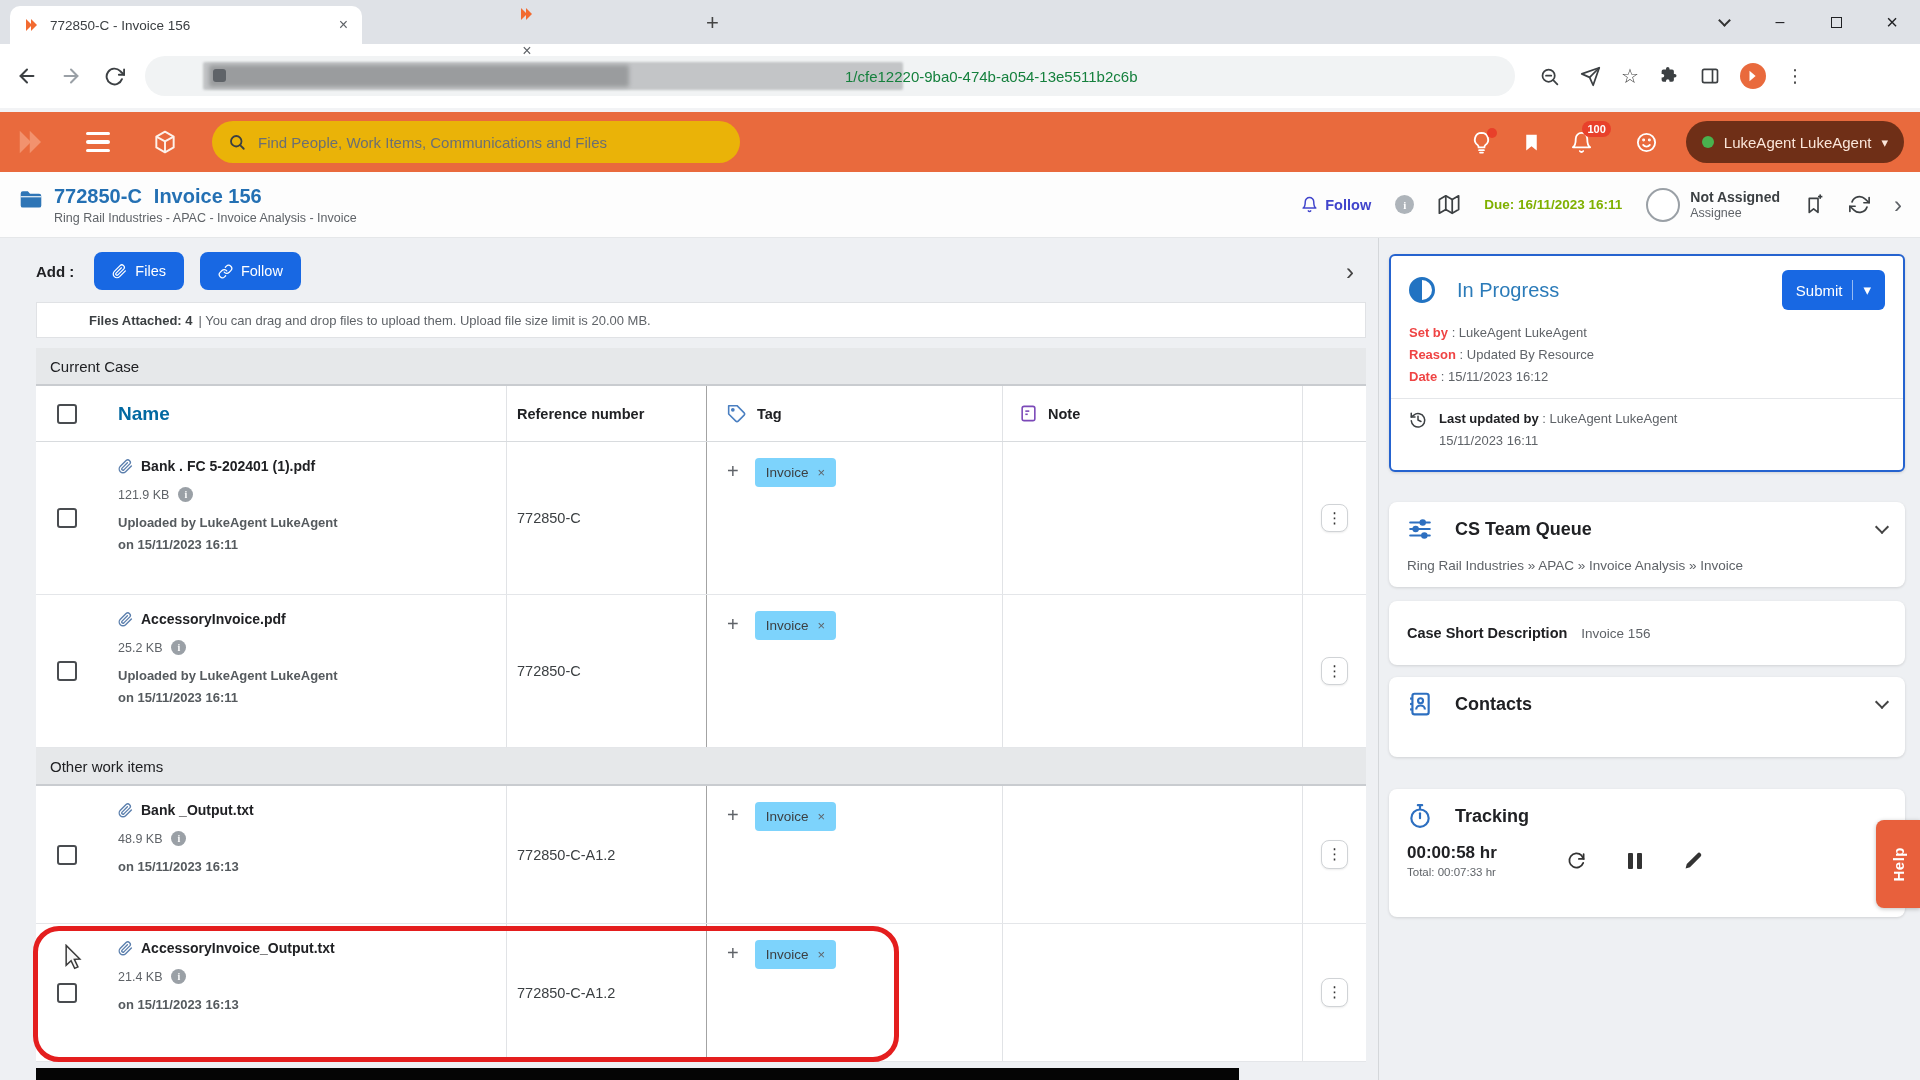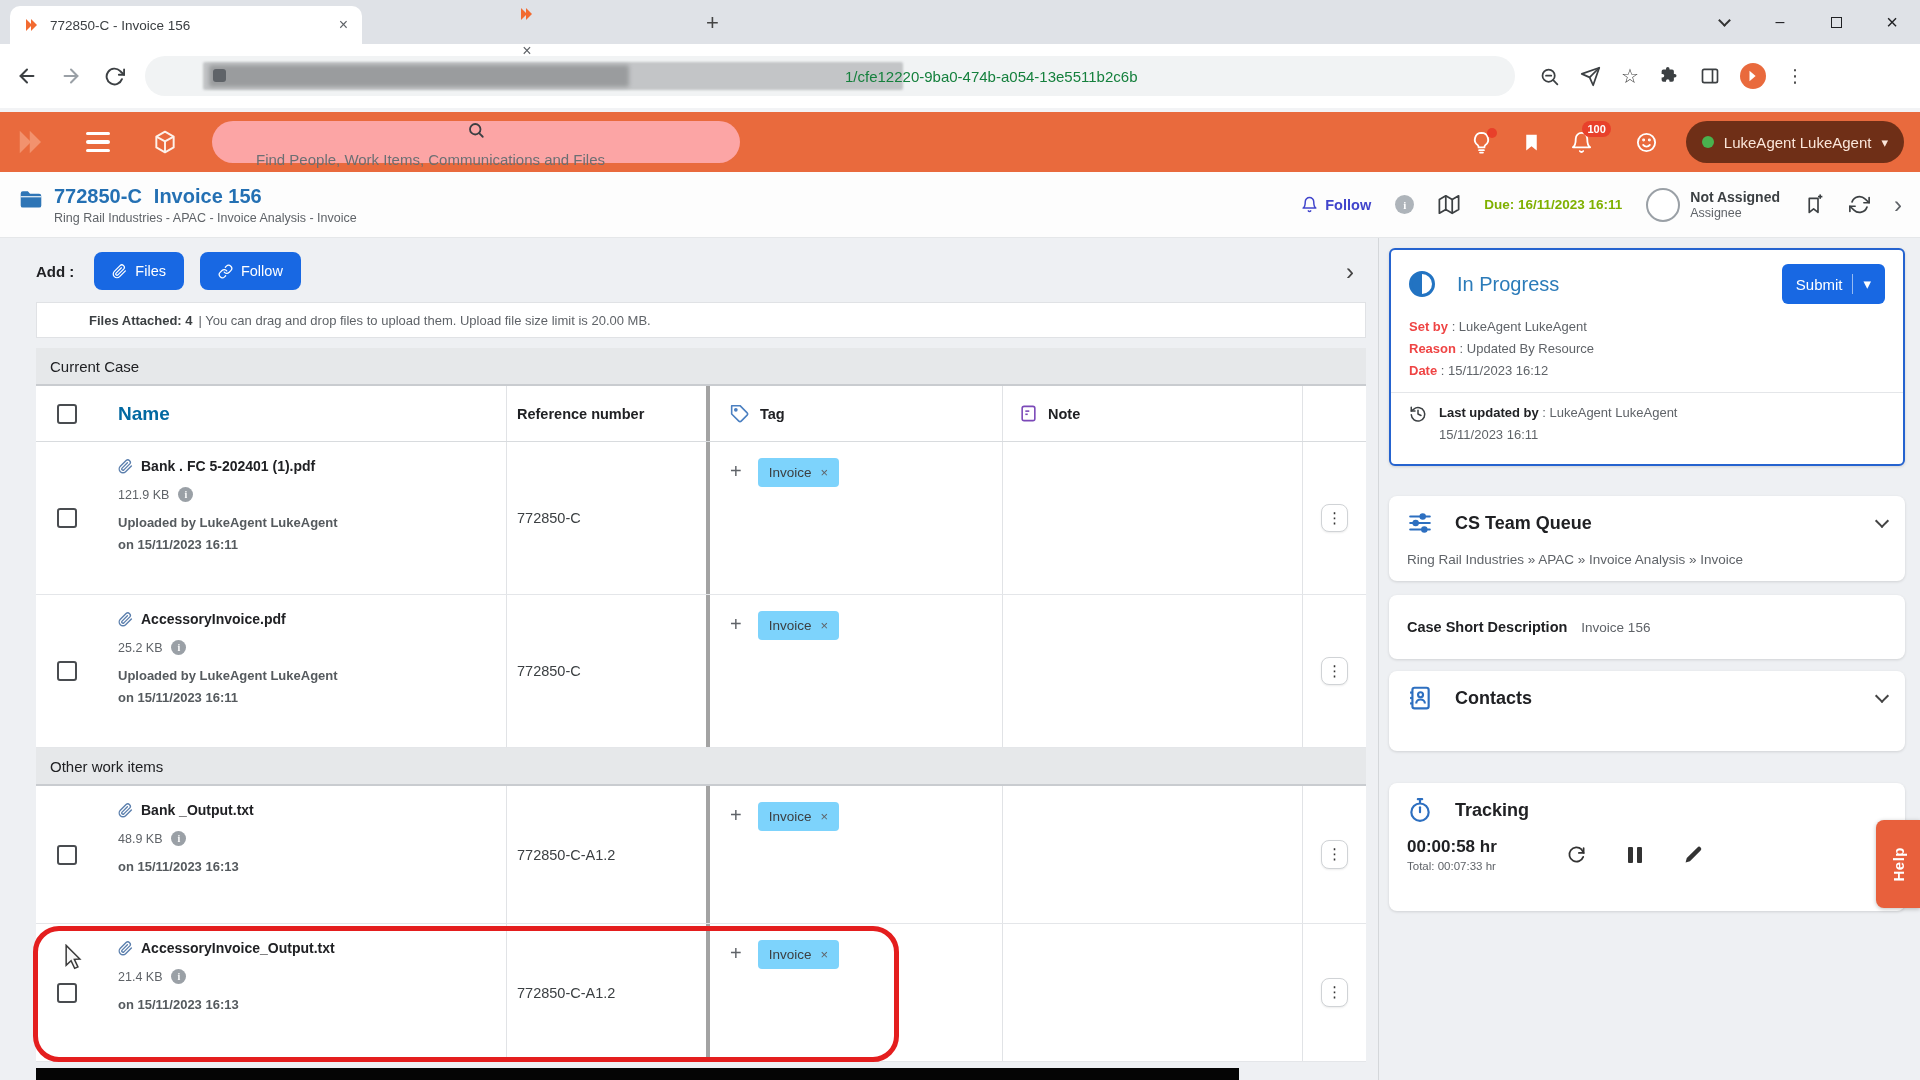--- a/index.html
+++ b/index.html
@@ -30,21 +30,21 @@
   .star-glyph { font-size:20px; color:#444; }
   .avatar-orange { width:26px; height:26px; border-radius:50%; background:#e96a3d; display:flex; align-items:center; justify-content:center; }
   .kebab-v { font-size:18px; color:#444; letter-spacing:0; }
 
   
   .appheader { height:60px; background:#e96a3d; display:flex; align-items:center; padding:0 16px; }
   .logo-app { margin-right:40px; }
   .burger { display:flex; flex-direction:column; gap:5px; margin-right:42px; }
   .burger div { width:24px; height:3.5px; background:#fff; border-radius:2px; }
   .cube-wrap { margin-right:34px; }
-  .searchpill { width:528px; height:42px; background:#fca5a5; border-radius:21px; display:flex; align-items:center; padding:0 16px; gap:12px;flex-direction:column; }
+  .searchpill { width:528px; height:42px; background:#eab308; border-radius:21px; display:flex; align-items:center; padding:0 16px; gap:12px; }
   .searchpill input { border:none; outline:none; background:transparent; font-size:15px; color:#5f6368; width:440px; font-family:"Liberation Sans",sans-serif; }
   .searchpill input::placeholder { color:#6b6f73; opacity:1; }
   .ah-right { margin-left:auto; display:flex; align-items:center; gap:28px; }
   .ah-ic { position:relative; }
   .dot-badge { position:absolute; top:-3px; right:-4px; width:10px; height:10px; border-radius:50%; background:#e8402a; }
   .count-badge { position:absolute; top:-10px; right:-18px; background:#e8402a; color:#fff; font-size:11px; font-weight:bold; border-radius:9px; padding:2px 5px; }
   .userpill { background:#6f2f17; border-radius:21px; height:42px; display:flex; align-items:center; gap:10px; padding:0 16px; color:#fbe6da; font-size:15px; }
   .green-dot { width:12px; height:12px; border-radius:50%; background:#49b24e; }
   .userpill .caret { font-size:13px; color:#fbe6da; }
 
@@ -74,41 +74,41 @@
   .filesbar b { color:#3c4043;padding-left:24px; }
   .secheader { margin-top:10px; width:1330px; height:38px; background:#e6e8ea; border-bottom:2px solid #c9ccd0; display:flex; align-items:center; padding:0 14px; font-size:15px; color:#202124; }
   .table { width:1330px; background:#fff; }
   .thead { display:flex; height:56px; border-bottom:1px solid #d8dbde; }
   .trw { display:flex; border-bottom:1px solid #e4e6e9; background:#fff; }
   .row-tall { height:153px; }
   .row-short { height:138px; }
   .c1 { width:62px; display:flex; align-items:center; justify-content:center; }
   .c2 { width:408px; padding:16px 0 0 20px; }
   .c3 { width:200px; border-left:1px solid #e1e3e6; display:flex; align-items:center; padding-left:10px; font-size:14.5px; color:#3c4043; }
-  .c4 { width:296px; border-left:4px solid #a3a3a3; display:flex; align-items:flex-start; gap:16px; padding:16px 0 0 20px; }
+  .c4 { width:296px; border-left:1px solid #a3a3a3; display:flex; align-items:flex-start; gap:16px; padding:16px 0 0 20px; }
   .c5 { width:300px; border-left:1px solid #e1e3e6; display:flex; align-items:center; padding-left:16px; gap:10px; }
   .c6 { width:64px; border-left:1px solid #e1e3e6; display:flex; align-items:center; justify-content:center; }
   .thead .c2 { padding:0 0 0 20px; display:flex; align-items:center; font-weight:bold; font-size:19px; color:#0369a1; }
   .thead .c3 { font-weight:bold; color:#202124; font-size:14.5px; }
   .thead .c4 { align-items:center; padding-top:0; font-weight:bold; font-size:14.5px; color:#202124; gap:10px; }
   .thead .c5 { font-weight:bold; font-size:14.5px; color:#202124; }
   .checkbox { width:20px; height:20px; border:2px solid #494c50; border-radius:3px; background:#fff; }
   .fname { display:flex; align-items:center; gap:8px; font-size:14px; font-weight:bold; color:#202124; }
   .fsize { display:flex; align-items:center; gap:9px; font-size:12.5px; color:#5f6368; margin-top:13px; }
   .mini-info { width:15px; height:15px; border-radius:50%; background:#9aa0a6; color:#fff; font-size:10px; font-weight:bold; display:flex; align-items:center; justify-content:center; font-family:"Liberation Serif",serif; }
   .fmeta { font-size:13px; font-weight:600; color:#555a5e; margin-top:13px; }
   .fmeta:empty { display:none; }
   .fmeta + .fmeta { margin-top:7px; }
   .tag-plus { font-size:20px; color:#5f6368; margin-top:2px; }
   .tag-chip { background:#7dd3fc; border-radius:4px; padding:7px 11px; font-size:13.5px; color:#3c4043; display:flex; align-items:center; gap:9px; }
   .tag-x { color:#5f6368; font-size:13px; }
   .kebab-btn { border:1px solid #d0d3d6; border-radius:8px; padding:5px 5px; font-size:15px; color:#333; line-height:1.1; box-shadow:0 1px 2px rgba(0,0,0,0.08); background:#fff; }
 
   
-  .sidebar { width:540px; padding:10px 14px 0 10px; }
+  .sidebar { width:540px; padding:16px 14px 0 10px; }
   .card { background:#fff; border-radius:8px; box-shadow:0 1px 3px rgba(0,0,0,0.13); padding:14px 18px; }
   .status-card { border:2px solid #2563cf; border-radius:6px; height:218px; }
   .st-head { display:flex; align-items:center; }
   .half-circle { width:26px; height:26px; border-radius:50%; border:3px solid #2273c2; background:linear-gradient(90deg,#2273c2 50%,#ffffff 50%); margin-right:22px; }
   .st-title { font-size:20px; color:#2b7bb9; }
   .submit-btn { margin-left:auto; background:#1868e3; color:#fff; border:none; border-radius:6px; height:40px; padding:0 14px; font-size:15px; display:flex; align-items:center; gap:10px; font-family:"Liberation Sans",sans-serif; cursor:pointer; }
   .submit-div { width:1px; height:20px; background:rgba(255,255,255,0.55); }
   .st-meta { margin-top:12px; font-size:13px; line-height:22px; color:#5f6368; }
   .st-meta b { color:#ef4444; }
   .st-sep { border-top:1px solid #e4e6e9; margin:10px -18px 12px; }

